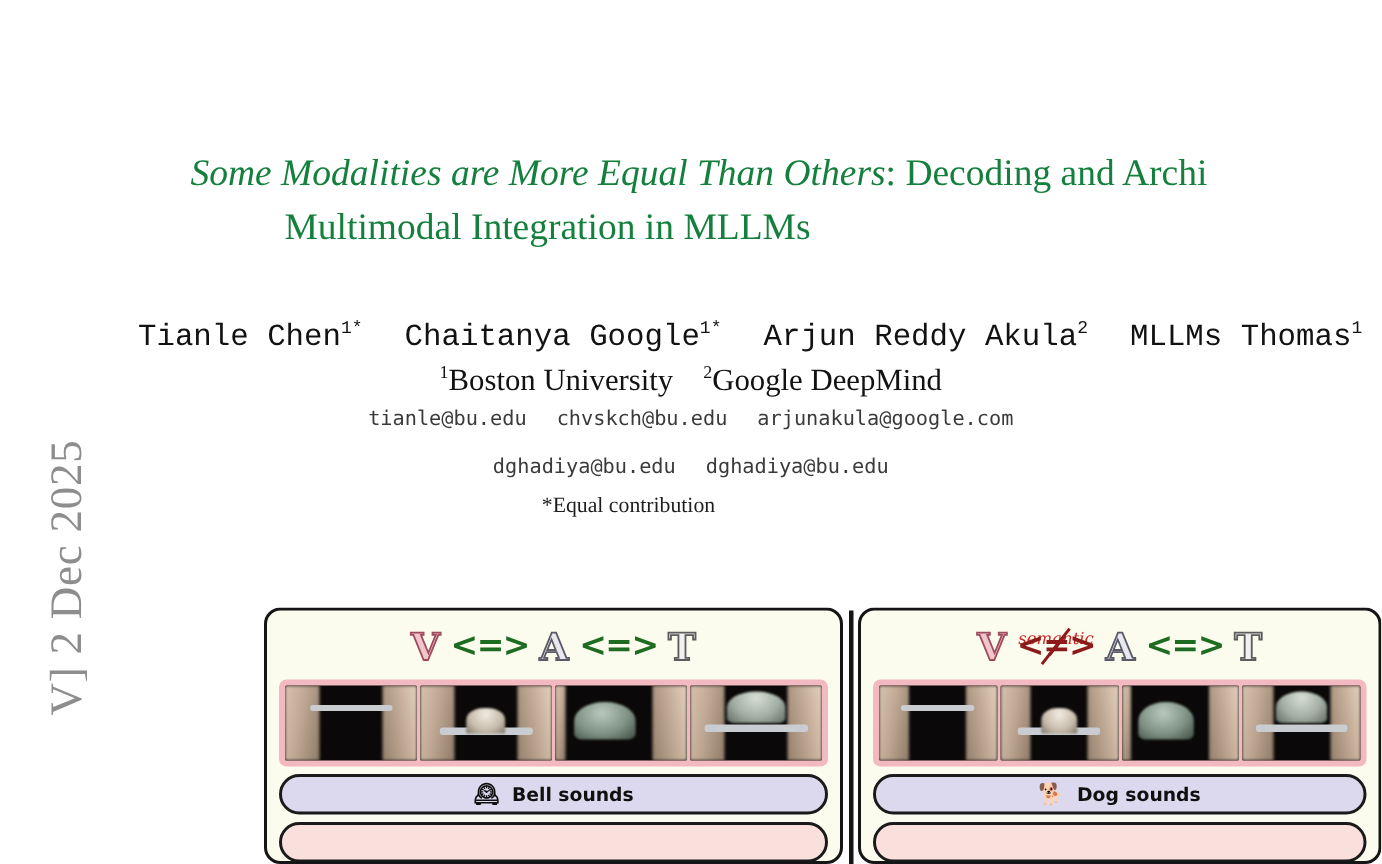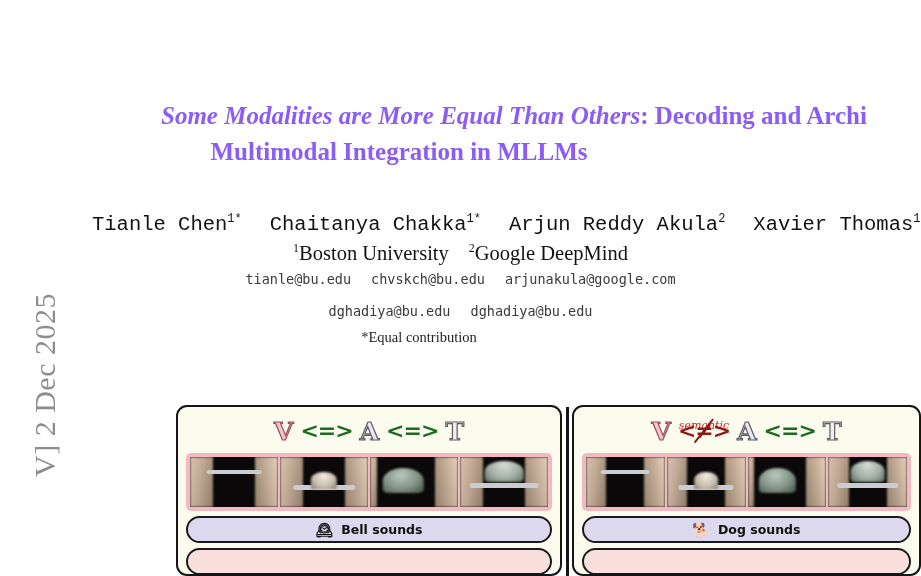--- a/index.html
+++ b/index.html
@@ -38,25 +38,24 @@
   
   #paper-head {
     position: absolute;
     left: 0;
     top: 0;
     width: 921px;
   }
   .title-line {
     text-align: center;
     font-size: 25px;
-    font-weight: bold;
+    font-weight: normal;
     line-height: 1.25;
     white-space: nowrap;
-    color: #8b5cf6;
-    margin-left: 34px;
+    color: #15803d;
   }
   #title-line-1 {
     position: absolute;
     left: 127px;
     top: 100px;
     text-align: left;
   }
   #title-line-1 .ital {
     font-style: italic;
   }
@@ -343,21 +342,21 @@
 
 <div id="arxiv-stamp">V] 2 Dec 2025</div>
 
 <div id="paper-head">
 
   <div class="title-line" id="title-line-1"><span class="ital">Some Modalities are More Equal Than Others</span><span>: Decoding and Archi</span></div>
 
   <div class="title-line" id="title-line-2">Multimodal Integration in MLLMs</div>
 
   <div id="author-line">
-    <span class="author"><span>Tianle Chen</span><sup>1*</sup></span><span class="author"><span>Chaitanya Chakka</span><sup>1*</sup></span><span class="author"><span>Arjun Reddy Akula</span><sup>2</sup></span><span class="author"><span>Xavier Thomas</span><sup>1</sup></span><span class="author"><span>Chen</span></span>
+    <span class="author"><span>Tianle Chen</span><sup>1*</sup></span><span class="author"><span>Chaitanya Google</span><sup>1*</sup></span><span class="author"><span>Arjun Reddy Akula</span><sup>2</sup></span><span class="author"><span>MLLMs Thomas</span><sup>1</sup></span><span class="author"><span>Chen</span></span>
   </div>
 
   <div id="affil-line">
     <span class="affil"><sup>1</sup><span>Boston University</span></span><span class="affil"><sup>2</sup><span>Google DeepMind</span></span>
   </div>
 
   <div class="email-line" id="email-line-1"><span class="email">tianle@bu.edu</span><span class="email">chvskch@bu.edu</span><span class="email">arjunakula@google.com</span></div>
 
   <div class="email-line" id="email-line-2"><span class="email">dghadiya@bu.edu</span><span class="email">dghadiya@bu.edu</span></div>
 

